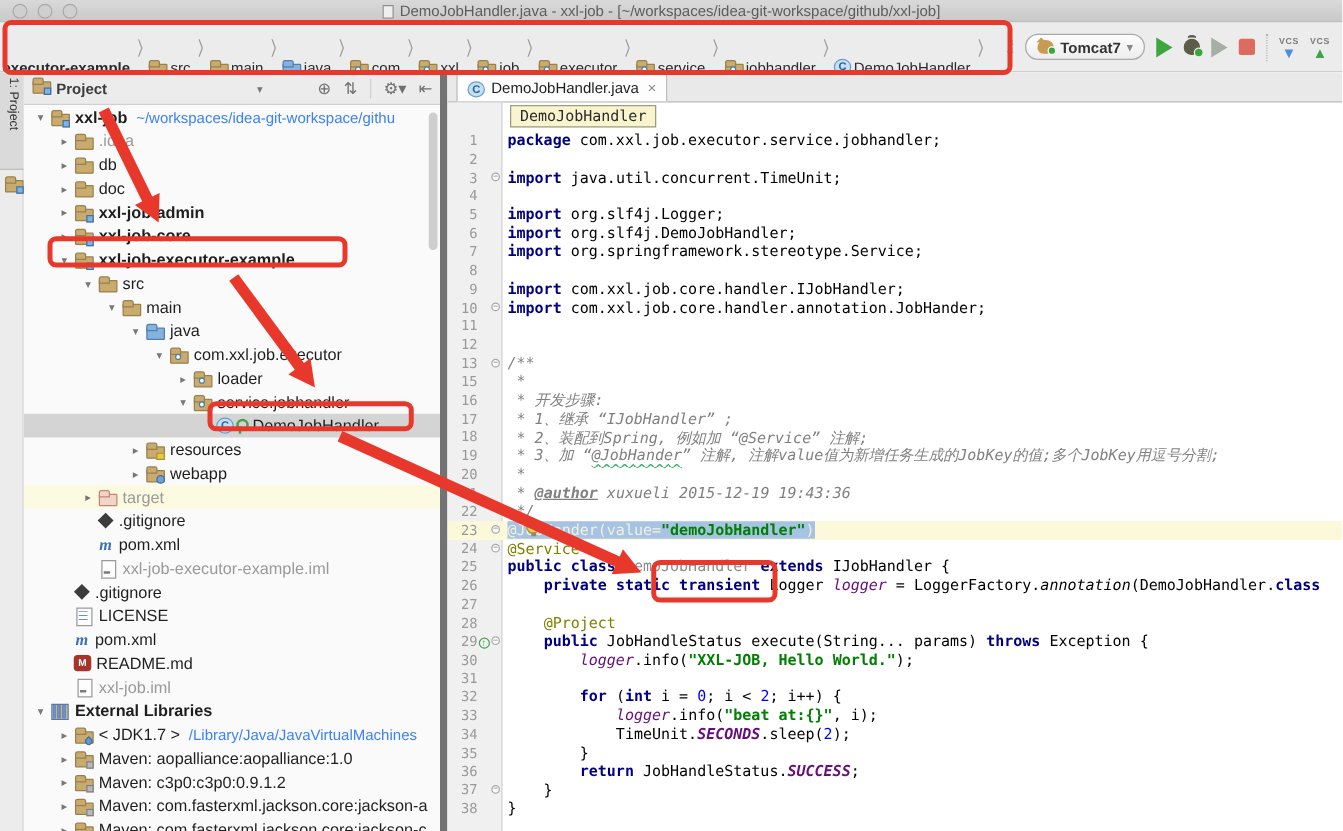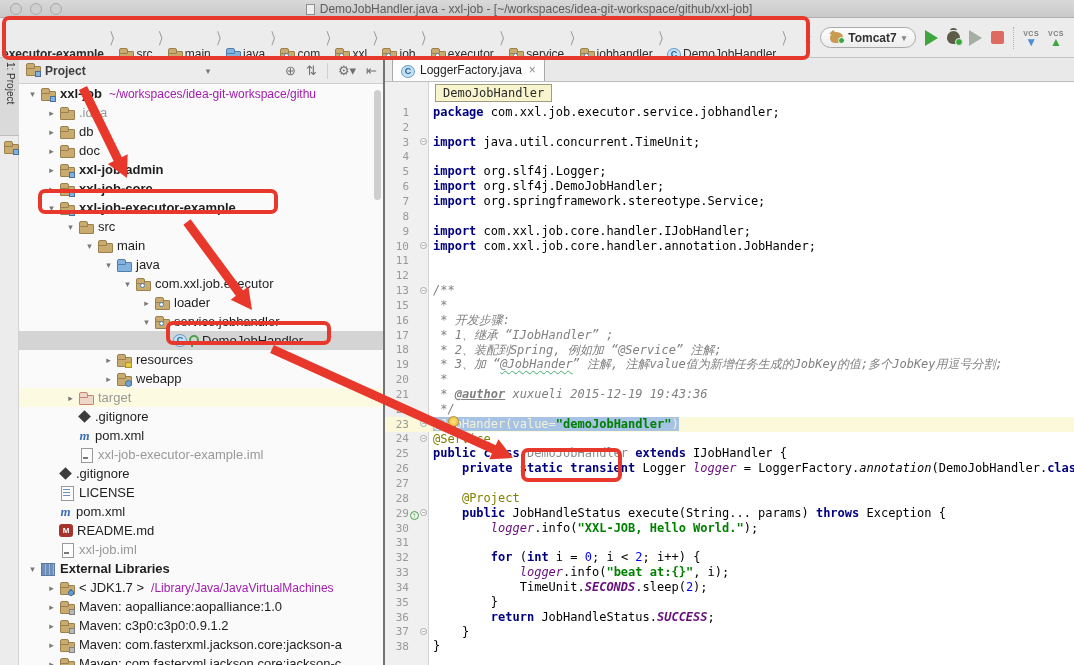--- a/index.html
+++ b/index.html
@@ -12,21 +12,21 @@
     display:flex; align-items:center; }
   .lights { display:flex; gap:8px; margin-left:10px; }
   .light { width:12px; height:12px; border-radius:50%; background:#cfcfcf; border:1px solid #a8a8a8; }
   .titletext { position:absolute; left:0; right:16px; text-align:center; font-size:12px; color:#5d5d5d; white-space:nowrap; }
   .doc-ic { display:inline-block; width:9px; height:11px; background:#efefef; border:1px solid #8f8f8f; margin-right:5px; vertical-align:-2px; }
 
   
   .navbar { position:absolute; left:0; top:18px; width:1074px; height:40px; background:#ececec;
     border-bottom:1px solid #c4c4c4; display:flex; align-items:center; }
   .crumbs { display:flex; align-items:center; height:100%; padding-left:2px; white-space:nowrap; overflow:hidden; flex:1; }
-  .crumb { display:flex; align-items:flex-end; font-size:12px; color:#2b2b2b;margin-top:32px; }
+  .crumb { display:flex; align-items:flex-start; font-size:12px; color:#2b2b2b;margin-top:32px; }
   .crumb.first { font-weight:bold; margin-left:-2px; }
   .crumb .lbl { margin:0 2px; }
   .chev { color:#9a9a9a; font-size:13px; margin:0 4px; transform:scaleY(1.25); }
   .rtools { display:flex; align-items:center; gap:9px; padding-right:10px; }
   .upd-arrow { color:#2f9e44; font-size:17px; font-weight:bold; line-height:1; }
   .upd-counts { display:flex; flex-direction:column; font-size:6px; color:#8a8a8a; line-height:6px; margin-left:-4px; }
   .runpill { display:flex; align-items:center; gap:5px; background:linear-gradient(#fdfdfd,#ededed);
     border:1px solid #a9a9a9; border-radius:11px; height:21px; padding:0 9px; font-size:12px; font-weight:bold; color:#333; }
   .cat { width:13px; height:11px; background:#c89a52; border-radius:50% 50% 40% 40%; position:relative; }
   .cat::before { content:""; position:absolute; left:-1px; top:-2px; border-left:4px solid transparent; border-right:4px solid transparent; border-bottom:4px solid #c89a52; }
@@ -46,35 +46,35 @@
   .vcs-up .a { color:#3fa63f; }
 
   
   .main { position:absolute; left:0; top:58px; width:1074px; height:607px; display:flex; }
   .toolstrip { width:19px; background:#ececec; border-right:1px solid #d2d2d2; position:relative; }
   .striptab { position:absolute; left:0; top:0; width:19px; height:78px; background:#dadada; border-bottom:1px solid #bdbdbd; }
   .striptext { position:absolute; left:16px; top:4px; transform:rotate(90deg); transform-origin:0 0;
     font-size:10px; color:#333; white-space:nowrap; }
   .strip-ic { position:absolute; left:3px; top:82px; }
 
-  .project { width:366px; background:#fafafa; border-right:2px solid #737373; position:relative; overflow:hidden; }
+  .project { width:339px; background:#fafafa; border-right:6px solid #737373; position:relative; overflow:hidden; }
   .pheader { height:26px; background:#ececec; border-bottom:1px solid #d0d0d0; display:flex; align-items:center; padding:0 6px; }
   .pheader .ptitle { font-size:12px; font-weight:bold; color:#3c3c3c; margin-left:4px; }
   .pheader .pcaret { color:#777; font-size:9px; margin-left:120px; }
   .phicons { margin-left:auto; display:flex; align-items:center; gap:10px; color:#707070; font-size:13px; }
   .phicons .sep { width:1px; height:16px; background:#cfcfcf; }
   .tree { position:absolute; left:0; top:26px; right:0; bottom:0; overflow:hidden; }
   .trow { height:19px; display:flex; align-items:center; white-space:nowrap; font-size:13px; color:#1e1e1e; overflow:hidden; }
   .trow.selrow { background:#d4d4d4; }
   .trow.yellowrow { background:#fcfbe1; }
   .trow .slot { width:15px; flex:none; text-align:center; font-size:9px; color:#777; }
   .trow .blab { margin-left:4px; }
   .trow .bold { font-weight:bold; }
   .trow .dim { color:#999; }
-  .trow .path { color:#a21caf; font-size:12px; margin-left:7px; }
+  .trow .path { color:#3b82f6; font-size:12px; margin-left:7px; }
   .vscroll { position:absolute; right:2px; top:32px; width:7px; height:110px; background:#bfbfbf; border-radius:4px; opacity:.75; }
 
   
   .ic { display:inline-block; width:16px; height:14px; position:relative; flex:none; }
   .ic.fold::before { content:""; position:absolute; left:1px; top:4px; width:13px; height:8px;
     background:#c9ab70; border:1px solid #99804d; border-radius:1px; }
   .ic.fold::after { content:""; position:absolute; left:1px; top:1px; width:7px; height:4px;
     background:#c9ab70; border:1px solid #99804d; border-radius:2px 2px 0 0; }
   .ic.bluef::before, .ic.bluef::after { background:#84b3e0; border-color:#537fab; }
   .ic.redf::before, .ic.redf::after { background:#eed6c9; border-color:#c98373; }
@@ -462,21 +462,21 @@
           <span class="blab">Maven: com.fasterxml.jackson.core:jackson-c</span>
         </div>
       </div>
     <div class="vscroll"></div>
   </div>
 
   <div class="editor">
     <div class="tabbar">
       <div class="tab">
         <span id="tabclassicon"><span class="ic classic">C</span></span>
-        <span>LoggerFactory.java</span>
+        <span>DemoJobHandler.java</span>
         <span class="close">×</span>
       </div>
     </div>
     <div class="ebody">
       <div class="hintbox">DemoJobHandler</div>
       <div class="gutterbg"></div>
       <div class="code" id="code">
           <div class="cl">
             <span class="num">1</span>
             <span class="gic"></span>

